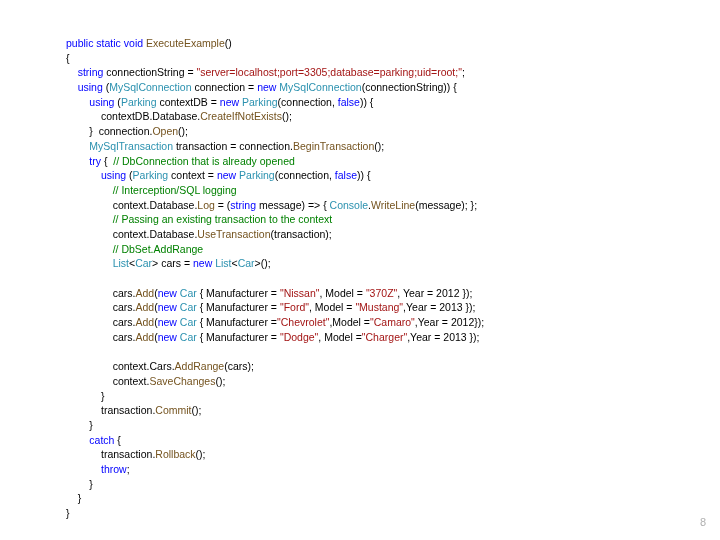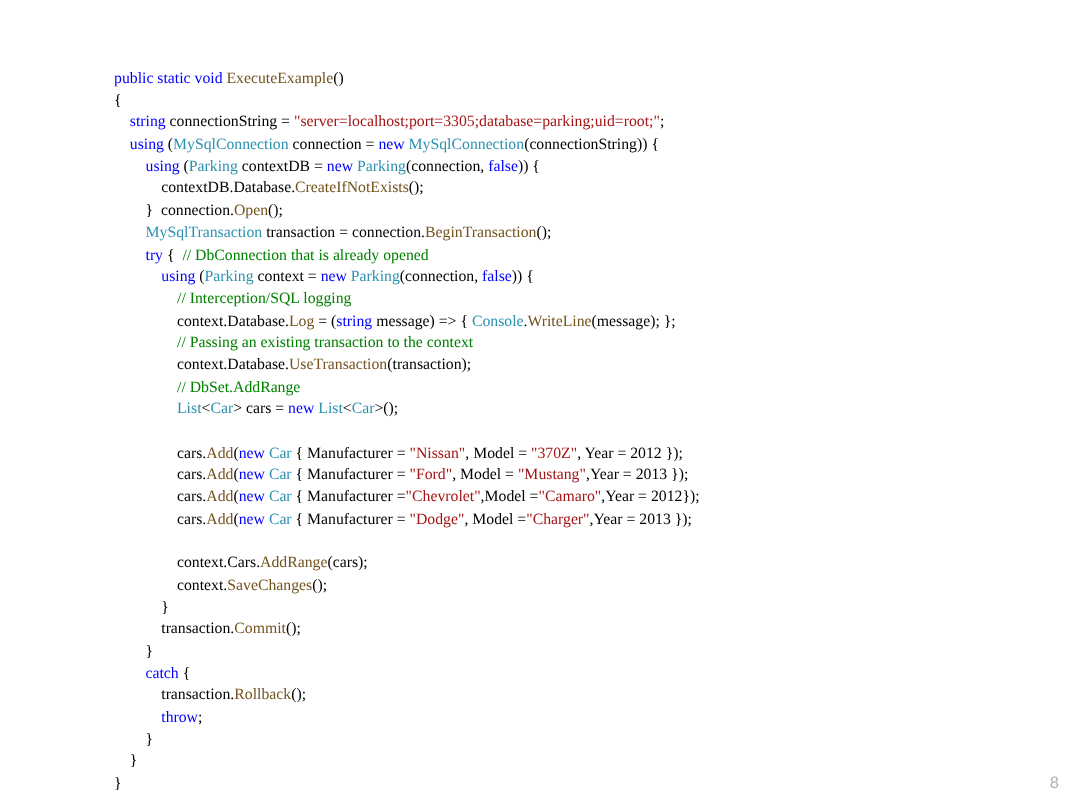--- a/index.html
+++ b/index.html
@@ -14,23 +14,23 @@
     overflow: hidden;
   }
   .page {
     position: relative;
     width: 720px;
     height: 540px;
     box-sizing: border-box;
     padding: 30px 40px 20px 60px;
   }
   pre {
-    margin: 16px;
+    margin: 6px;
     white-space: pre;
-    font-family: Liberation Serif, serif;
+    font-family: Liberation Sans, sans-serif;
   }
   .k { color: #0000ff; }   
   .t { color: #2b91af; }   
   .m { color: #74531f; }   
   .s { color: #a31515; }   
   .c { color: #008000; }   
   .page-num {
     position: absolute;
     right: 14px;
     bottom: 10px;

